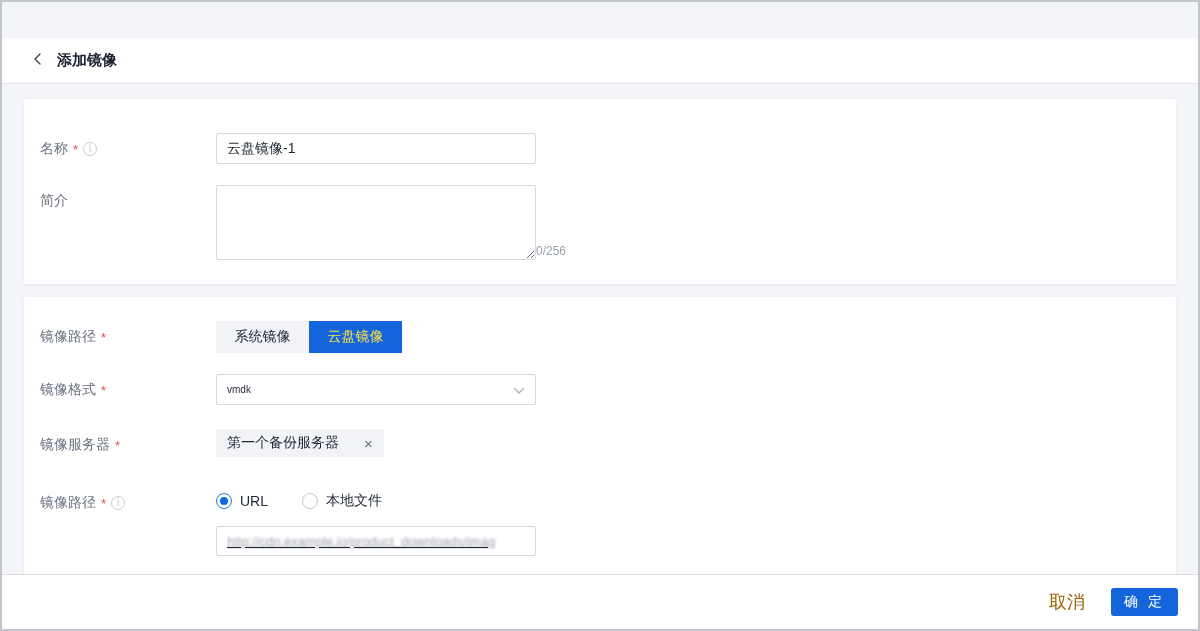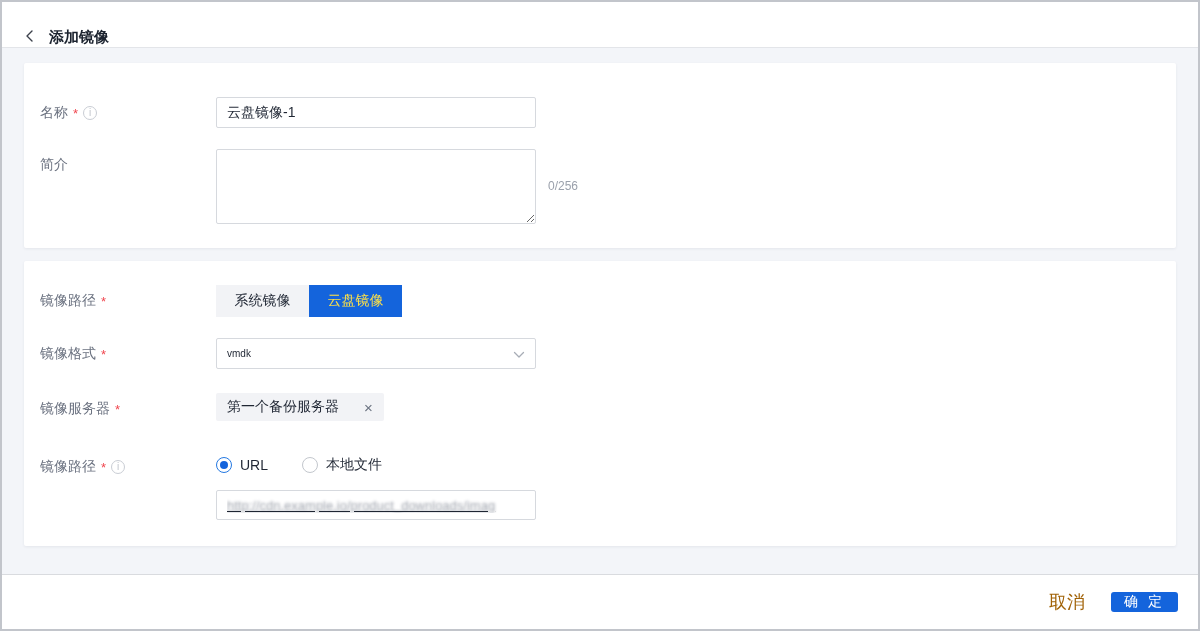--- a/index.html
+++ b/index.html
@@ -12,22 +12,23 @@
     background: #f3f5f9;
     display: flex; flex-direction: column;
     overflow: hidden;
   }
 
   
   .page-header {
     height: 46px; flex: 0 0 46px;
     background: #fff;
     border-bottom: 1px solid #e3e5e9;
-    display: flex; align-items: flex-end;
-    padding-left: 20px;
+    display: flex; align-items: center;
+    padding-left: 28px;
+    margin-top: 36px;
   }
   .back-btn {
     background: none; border: none; cursor: pointer;
     display: flex; align-items: center; margin-right: 12px; padding: 2px;
   }
   .page-title { font-size: 15px; font-weight: bold; color: #1b222e; }
 
   
   .content { flex: 1 1 auto; overflow: hidden; }
   .card {
@@ -54,21 +55,21 @@
 
   .text-input {
     width: 320px; height: 31px;
     border: 1px solid #d6d9de; border-radius: 2px;
     padding: 0 10px; font-size: 14px; color: #1f2633;
     font-family: "Liberation Sans", sans-serif;
     background: #fff; outline: none;
   }
 
   .row-name { margin-bottom: 21px; }
-  .intro-wrap { display: flex; align-items: center; gap: 12px; }
+  .intro-wrap { display: flex; align-items: flex-end; gap: 0; }
   .intro-textarea {
     width: 320px; height: 75px;
     border: 1px solid #d6d9de; border-radius: 2px;
     padding: 6px 10px; font-size: 14px; color: #1f2633;
     font-family: "Liberation Sans", sans-serif;
     resize: both; outline: none;
   }
   .char-counter { font-size: 12px; color: #9ba1ac; padding-bottom: 2px; }
 
   
@@ -135,21 +136,21 @@
     display: flex; align-items: center; justify-content: flex-end;
     gap: 26px; padding-right: 20px;
   }
   .cancel-btn {
     background: none; border: none; cursor: pointer;
     font-size: 18px; color: #a16207;
     font-family: "Liberation Sans", sans-serif;
   }
   .confirm-btn {
     background: #1464dc; border: none; border-radius: 3px; cursor: pointer;
-    height: 20px; padding: 0 13px;
+    height: 28px; padding: 0 13px;
     font-size: 14px; color: #fff; letter-spacing: 3px;
     font-family: "Liberation Sans", sans-serif;
   }
 </style>
 </head>
 <body>
 
 <div class="screen">
 
   <header class="page-header">

